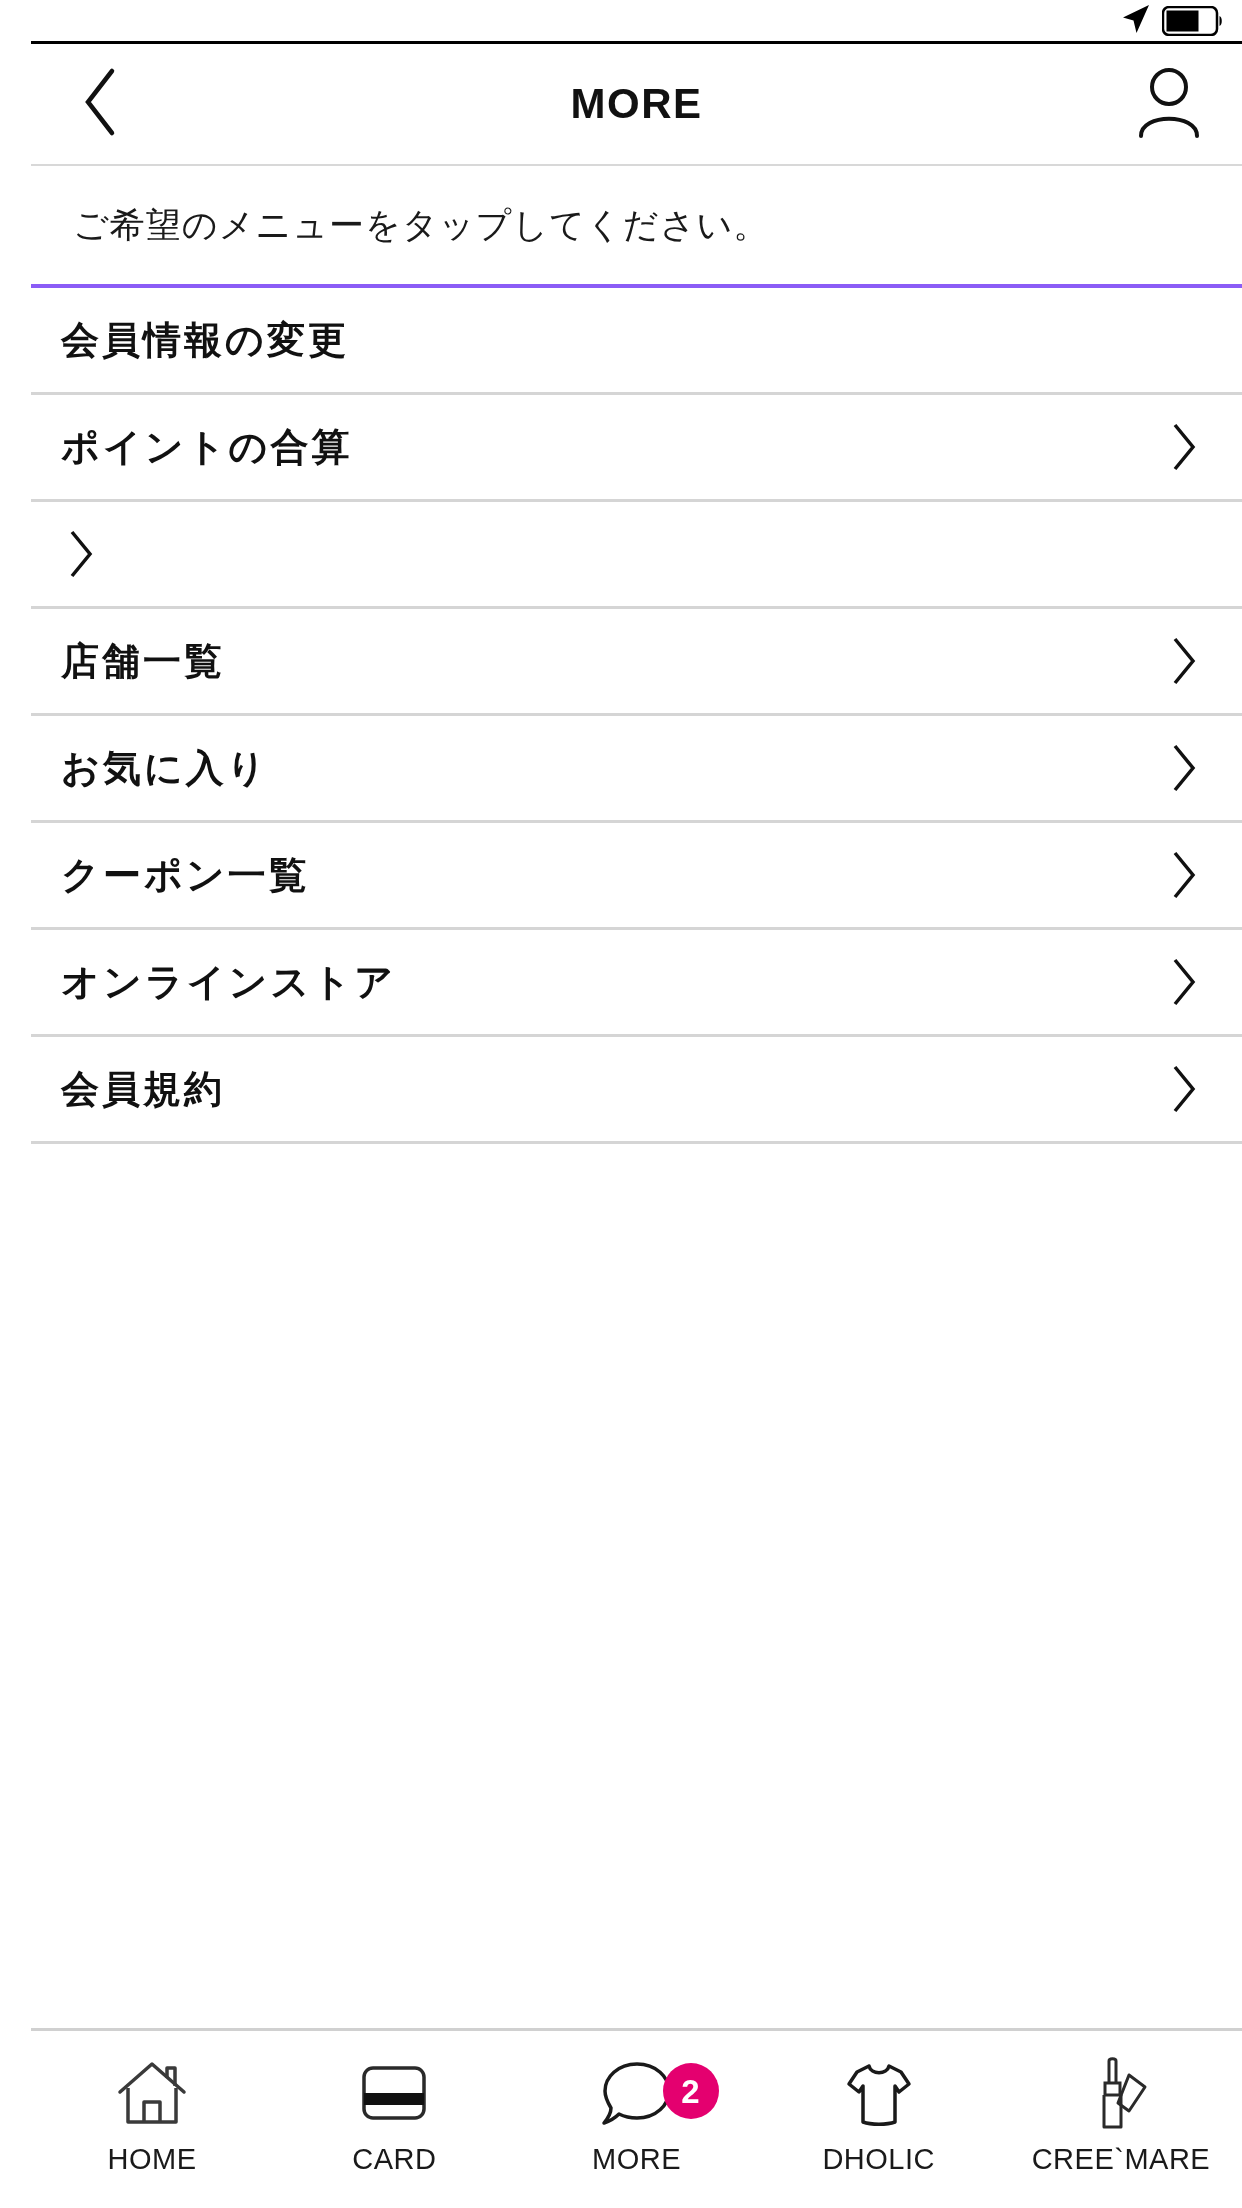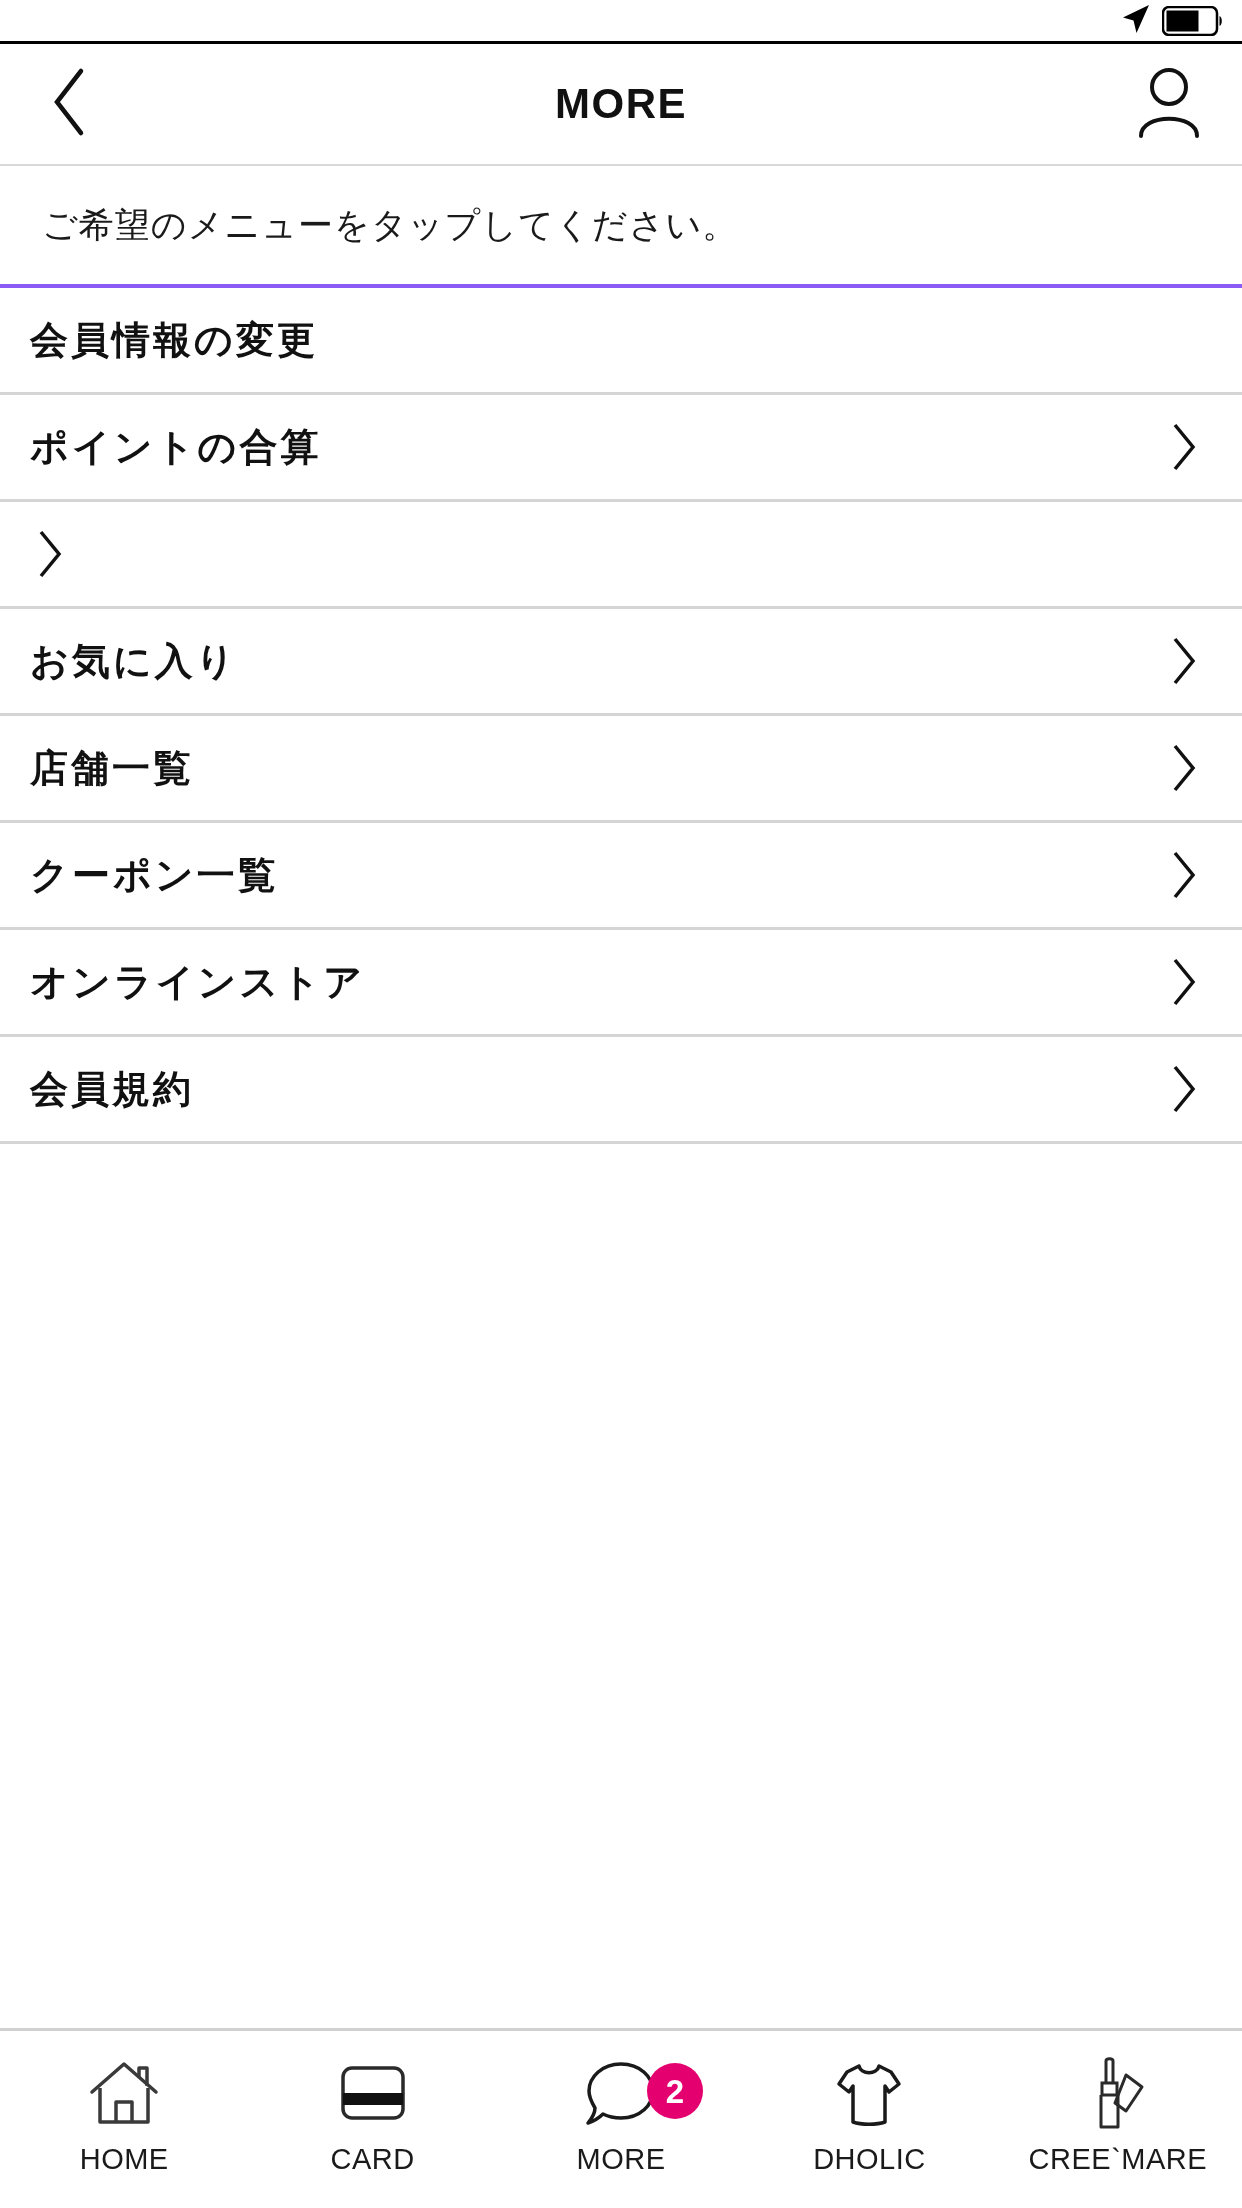--- a/index.html
+++ b/index.html
@@ -8,21 +8,21 @@
     width:1242px; height:2208px;
     background:#ffffff;
     font-family:"Liberation Sans","DejaVu Sans",sans-serif;
     -webkit-font-smoothing:antialiased;
     overflow:hidden;
   }
   .screen {
     position:relative;
     width:1242px; height:2208px;
     background:#ffffff;
-    display:flex; flex-direction:column;
+    display:flex; flex-direction:column;padding-left:31px;
   }
 
   
   .statusbar {
     height:44px;
     flex:0 0 44px;
     display:flex; align-items:center; justify-content:flex-end;
     padding-right:18px;
     background:#ffffff;
     border-bottom:3px solid #000000;
@@ -206,30 +206,30 @@
 
     <div class="menu-row">
       <span class="menu-chev">
         <svg width="30" height="52" viewBox="0 0 30 52">
           <polyline points="6,4 24,26 6,48" fill="none" stroke="#111" stroke-width="3.5" stroke-linecap="butt"></polyline>
         </svg>
       </span>
     </div>
 
     <div class="menu-row">
+      <span class="menu-label">店舗一覧</span>
+      <span class="menu-chev">
+        <svg width="30" height="52" viewBox="0 0 30 52">
+          <polyline points="6,4 24,26 6,48" fill="none" stroke="#111" stroke-width="3.5" stroke-linecap="butt"></polyline>
+        </svg>
+      </span>
+    </div>
+
+    <div class="menu-row">
       <span class="menu-label">お気に入り</span>
-      <span class="menu-chev">
-        <svg width="30" height="52" viewBox="0 0 30 52">
-          <polyline points="6,4 24,26 6,48" fill="none" stroke="#111" stroke-width="3.5" stroke-linecap="butt"></polyline>
-        </svg>
-      </span>
-    </div>
-
-    <div class="menu-row">
-      <span class="menu-label">店舗一覧</span>
       <span class="menu-chev">
         <svg width="30" height="52" viewBox="0 0 30 52">
           <polyline points="6,4 24,26 6,48" fill="none" stroke="#111" stroke-width="3.5" stroke-linecap="butt"></polyline>
         </svg>
       </span>
     </div>
 
     <div class="menu-row">
       <span class="menu-label">クーポン一覧</span>
       <span class="menu-chev">

